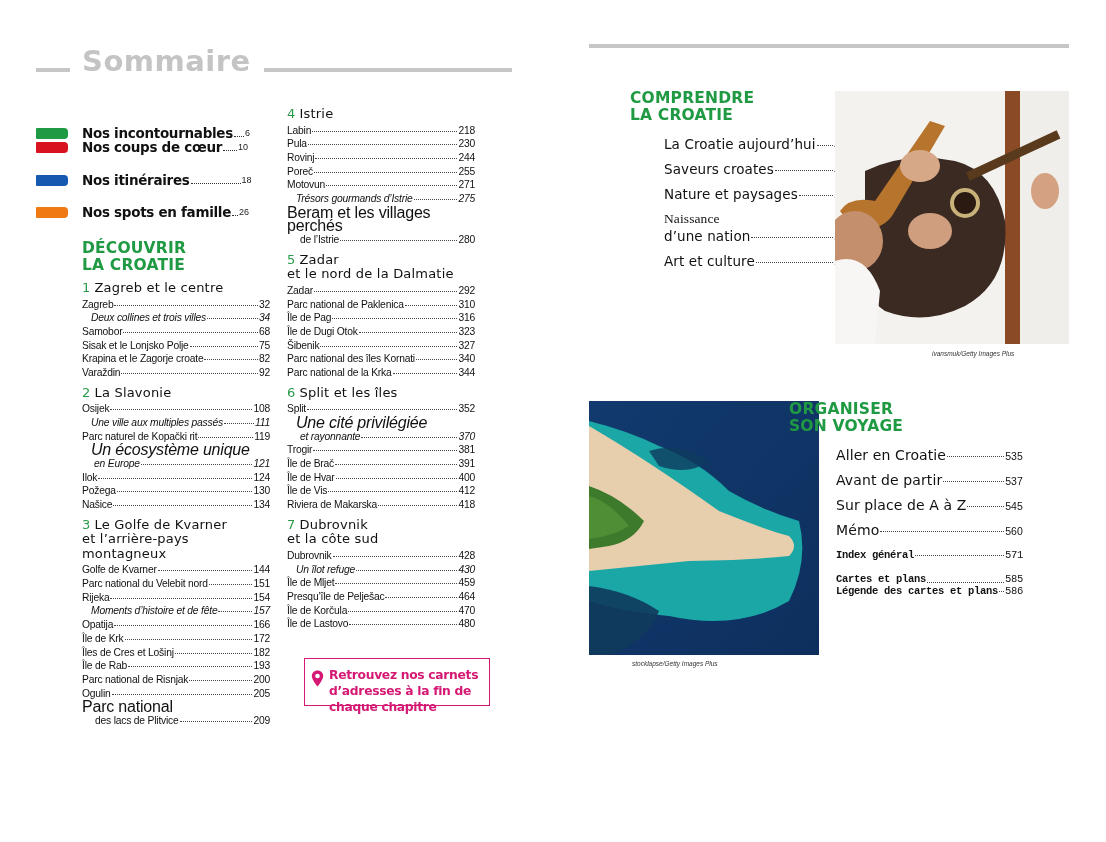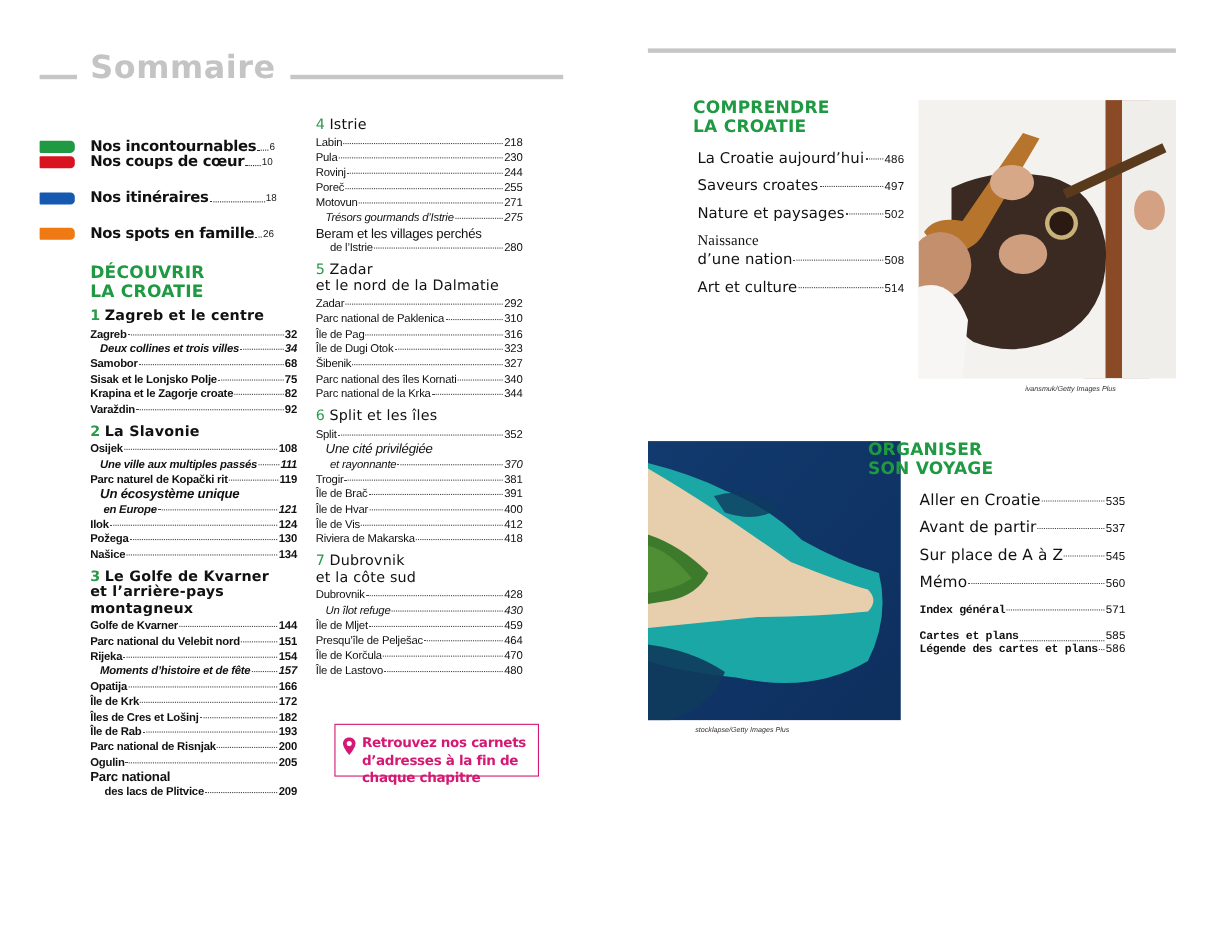--- a/index.html
+++ b/index.html
@@ -18,21 +18,21 @@
 
   .col { position:absolute; width:188px; }
   .chap { font-family:"DejaVu Sans", sans-serif; font-size:13px; line-height:14.5px; color:#111; margin-top:4px; margin-bottom:2px; letter-spacing:0.2px; }
   .chap .num { color:#2a9a4a; margin-right:4px; }
   .row { display:flex; align-items:baseline; font-size:10.3px; line-height:13.7px; color:#111; letter-spacing:-0.2px; }
   .row .t { white-space:nowrap; }
   .row .d { flex:1; border-bottom:1px dotted #444; margin:0 1px; transform:translateY(-2px); min-width:4px; }
   .row .p { white-space:nowrap; }
   .row.it { font-style:italic; padding-left:9px; }
   .row.indent2 { padding-left:13px; }
-  .line-only { font-size:12px; line-height:13.7px; color:#111; letter-spacing:-0.2px; }
+  .line-only { font-size:16px; line-height:13.7px; color:#111; letter-spacing:-0.2px; }
   .line-only.it { font-style:italic; padding-left:9px; }
 
   .notice { position:absolute; left:304px; top:658px; width:186px; height:48px; border:1.5px solid #d41873; border-radius:0; box-sizing:border-box; }
   .notice .pin { position:absolute; left:6px; top:11px; }
   .notice .txt { position:absolute; left:24px; top:8px; font-family:"DejaVu Sans", sans-serif; font-weight:bold; color:#d41873; font-size:12.3px; line-height:16px; letter-spacing:-0.3px; width:160px; }
 
   .big-row { display:flex; align-items:baseline; font-family:"DejaVu Sans", sans-serif; color:#111; font-size:13.5px; letter-spacing:0.1px; }
   .big-row .d { flex:1; border-bottom:1px dotted #444; margin:0 1px; transform:translateY(-3px); min-width:4px; }
   .big-row .p { font-family:"Liberation Sans", sans-serif; font-size:10.5px; }
   .small-row { display:flex; align-items:baseline; font-family:Liberation Mono, monospace; font-weight:bold; font-size:10.5px; color:#111; letter-spacing:-0.3px; }
@@ -73,21 +73,21 @@
     <span class="lbl">Nos spots en famille</span>
     <span class="dots" style="width:6px;"></span>
     <span class="pg">26</span>
   </div>
 
   <div class="sec-title" style="left:82px; top:240px;">
     <div>DÉCOUVRIR</div>
     <div>LA CROATIE</div>
   </div>
 
-  <div class="col" style="left:82px; top:277px;font-weight:bold;">
+  <div class="col" style="left:82px; top:277px;">
 
     <div class="chap"><span class="num">1</span><span>Zagreb et le centre</span></div>
     <div class="row">
         <span class="t">Zagreb</span>
         <span class="d"></span>
         <span class="p">32</span>
       </div>
     <div class="row it">
         <span class="t">Deux collines et trois villes</span>
         <span class="d"></span>
@@ -378,21 +378,21 @@
   </div>
 </div>
 
 <div>
   <div class="rule" style="left:589px; top:44px; width:480px;"></div>
 
   <div class="sec-title" style="left:630px; top:90px; font-size:15.5px;">
     <div>COMPRENDRE</div>
     <div>LA CROATIE</div>
   </div>
-  <div class="abs" style="left:634px; top:136px; width:188px;">
+  <div class="abs" style="left:664px; top:136px; width:188px;">
     <div class="big-row" style="height:25px;">
         <span>La Croatie aujourd’hui</span>
         <span class="d"></span>
         <span class="p">486</span>
       </div>
     <div class="big-row" style="height:25px;">
         <span>Saveurs croates</span>
         <span class="d"></span>
         <span class="p">497</span>
       </div>

